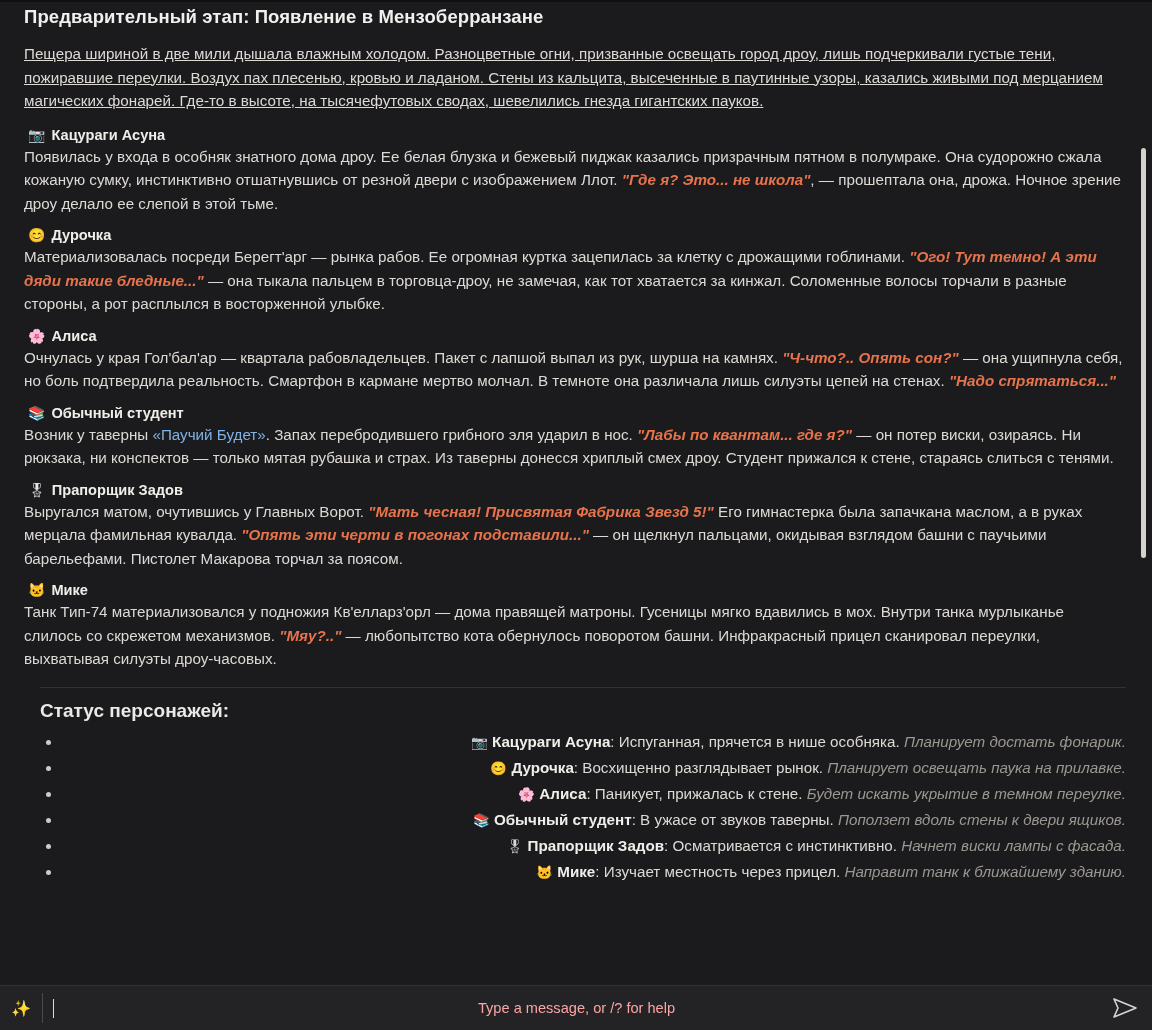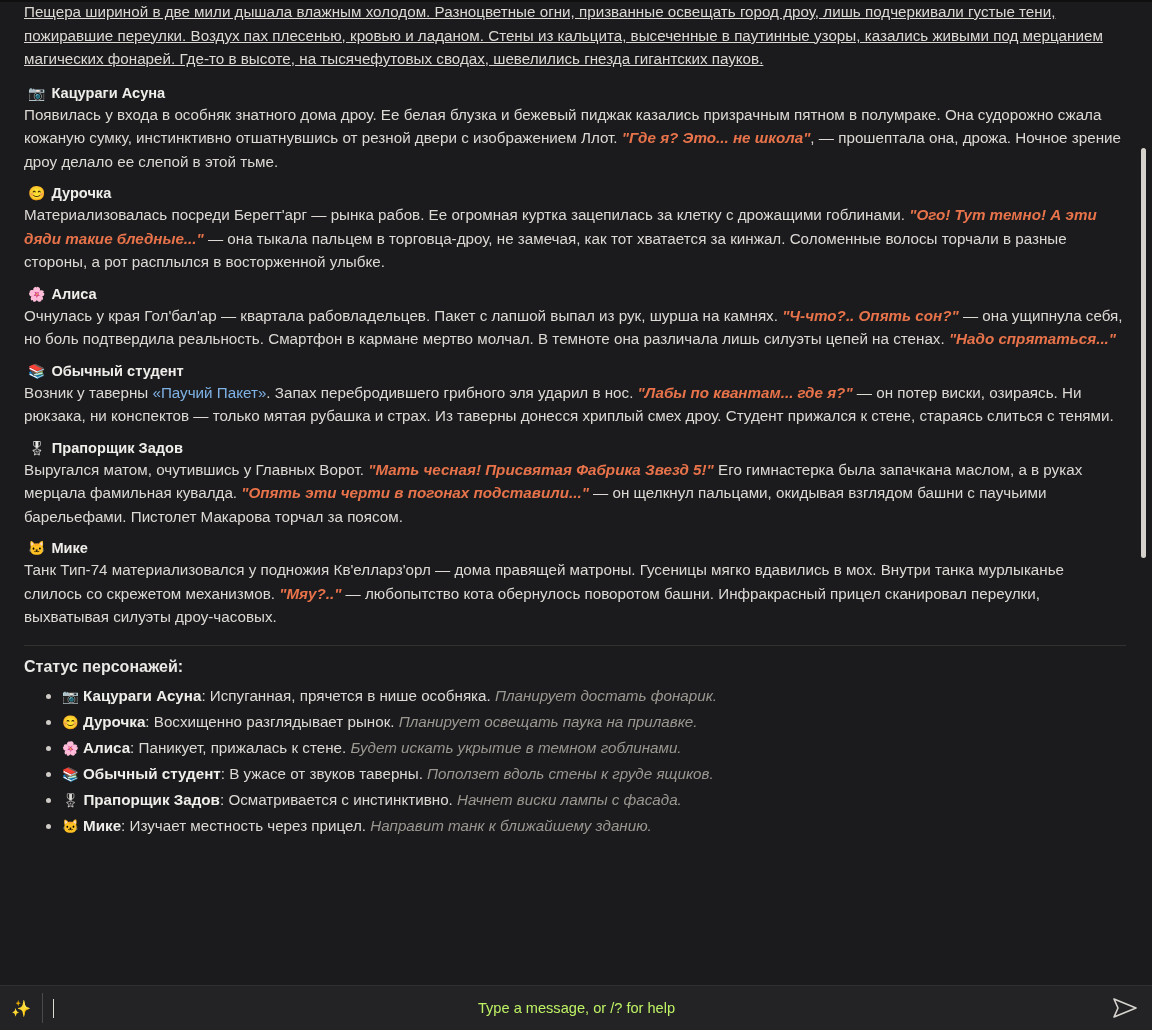--- a/index.html
+++ b/index.html
@@ -68,30 +68,31 @@
   }
   .quote {
     color: #e8734a;
     font-style: italic;
     font-weight: bold;
   }
   .link {
     color: #7fb2e5;
   }
   .status-title {
-    font-size: 16px;
+    font-size: 19px;
     font-weight: bold;
     color: #ebe9e6;
-    margin: 16px 0 8px 0;
+    margin: 16px 0 8px 16px;
     padding-top: 12px;
     border-top: 1px solid #33322f;
   }
   ul.status-list {
     margin: 0 0 10px 0;
     padding-left: 38px;
+    text-align: right;
   }
   ul.status-list li {
     font-size: 15.2px;
     line-height: 24px;
     color: #ddd9d5;
     margin-bottom: 1px;
   }
   ul.status-list li::marker {
     color: #cfcbc6;
   }
@@ -148,21 +149,21 @@
     left: 10px;
     top: 6px;
     width: 1px;
     height: 19px;
     background: #ddd9d5;
   }
   .placeholder {
     width: 100%;
     text-align: center;
     font-size: 14.6px;
-    color: #bef264;
+    color: #fca5a5;
   }
   .send-btn {
     flex: 0 0 auto;
     width: 34px;
     height: 30px;
     display: flex;
     align-items: center;
     justify-content: center;
     color: #d8d4cf;
   }
@@ -175,20 +176,21 @@
   }
 </style>
 </head>
 <body>
 
 <div id="app">
   <div class="top-strip"></div>
 
   <div class="content">
 
+    <h1 class="story-title">Предварительный этап: Появление в Мензоберранзане</h1>
 
     <p class="para">Пещера шириной в две мили дышала влажным холодом. Разноцветные огни, призванные освещать город дроу, лишь подчеркивали густые тени, пожиравшие переулки. Воздух пах плесенью, кровью и ладаном. Стены из кальцита, высеченные в паутинные узоры, казались живыми под мерцанием магических фонарей. Где-то в высоте, на тысячефутовых сводах, шевелились гнезда гигантских пауков.</p>
 
     <div>
 
       <div class="char-block">
         <div class="char-head">
           <span class="char-emoji">📷</span>
           <span class="char-name">Кацураги Асуна</span>
         </div>
@@ -216,21 +218,21 @@
           <span>Очнулась у края Гол'бал'ар — квартала рабовладельцев. Пакет с лапшой выпал из рук, шурша на камнях. </span><span class="quote">"Ч-что?.. Опять сон?"</span><span> — она ущипнула себя, но боль подтвердила реальность. Смартфон в кармане мертво молчал. В темноте она различала лишь силуэты цепей на стенах. </span><span class="quote">"Надо спрятаться..."</span>
         </p>
       </div>
 
       <div class="char-block">
         <div class="char-head">
           <span class="char-emoji">📚</span>
           <span class="char-name">Обычный студент</span>
         </div>
         <p class="char-text">
-          <span>Возник у таверны </span><span class="link">«Паучий Пакет»</span><span>. Запах перебродившего грибного эля ударил в нос. </span><span class="quote">"Лабы по квантам... где я?"</span><span> — он потер виски, озираясь. Ни рюкзака, ни конспектов — только мятая рубашка и страх. Из таверны донесся хриплый смех дроу. Студент прижался к стене, стараясь слиться с тенями.</span>
+          <span>Возник у таверны </span><span class="link">«Паучий Будет»</span><span>. Запах перебродившего грибного эля ударил в нос. </span><span class="quote">"Лабы по квантам... где я?"</span><span> — он потер виски, озираясь. Ни рюкзака, ни конспектов — только мятая рубашка и страх. Из таверны донесся хриплый смех дроу. Студент прижался к стене, стараясь слиться с тенями.</span>
         </p>
       </div>
 
       <div class="char-block">
         <div class="char-head">
           <span class="char-emoji">🎖</span>
           <span class="char-name">Прапорщик Задов</span>
         </div>
         <p class="char-text">
           <span>Выругался матом, очутившись у Главных Ворот. </span><span class="quote">"Мать чесная! Присвятая Фабрика Звезд 5!"</span><span> Его гимнастерка была запачкана маслом, а в руках мерцала фамильная кувалда. </span><span class="quote">"Опять эти черти в погонах подставили..."</span><span> — он щелкнул пальцами, окидывая взглядом башни с паучьими барельефами. Пистолет Макарова торчал за поясом.</span>
@@ -255,25 +257,25 @@
       <li>
         <span class="li-emoji">📷</span>
         <span class="li-name">Кацураги Асуна</span><span>: Испуганная, прячется в нише особняка. </span><span class="li-plan">Планирует достать фонарик.</span>
       </li>
       <li>
         <span class="li-emoji">😊</span>
         <span class="li-name">Дурочка</span><span>: Восхищенно разглядывает рынок. </span><span class="li-plan">Планирует освещать паука на прилавке.</span>
       </li>
       <li>
         <span class="li-emoji">🌸</span>
-        <span class="li-name">Алиса</span><span>: Паникует, прижалась к стене. </span><span class="li-plan">Будет искать укрытие в темном гоблинами.</span>
+        <span class="li-name">Алиса</span><span>: Паникует, прижалась к стене. </span><span class="li-plan">Будет искать укрытие в темном переулке.</span>
       </li>
       <li>
         <span class="li-emoji">📚</span>
-        <span class="li-name">Обычный студент</span><span>: В ужасе от звуков таверны. </span><span class="li-plan">Поползет вдоль стены к груде ящиков.</span>
+        <span class="li-name">Обычный студент</span><span>: В ужасе от звуков таверны. </span><span class="li-plan">Поползет вдоль стены к двери ящиков.</span>
       </li>
       <li>
         <span class="li-emoji">🎖</span>
         <span class="li-name">Прапорщик Задов</span><span>: Осматривается с инстинктивно. </span><span class="li-plan">Начнет виски лампы с фасада.</span>
       </li>
       <li>
         <span class="li-emoji">🐱</span>
         <span class="li-name">Мике</span><span>: Изучает местность через прицел. </span><span class="li-plan">Направит танк к ближайшему зданию.</span>
       </li>
     </ul>

